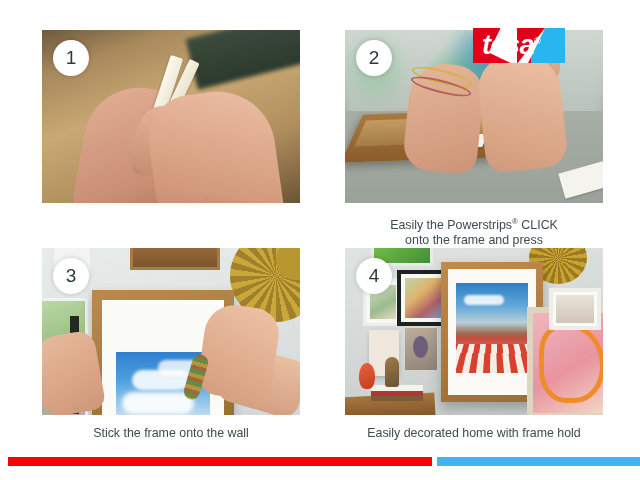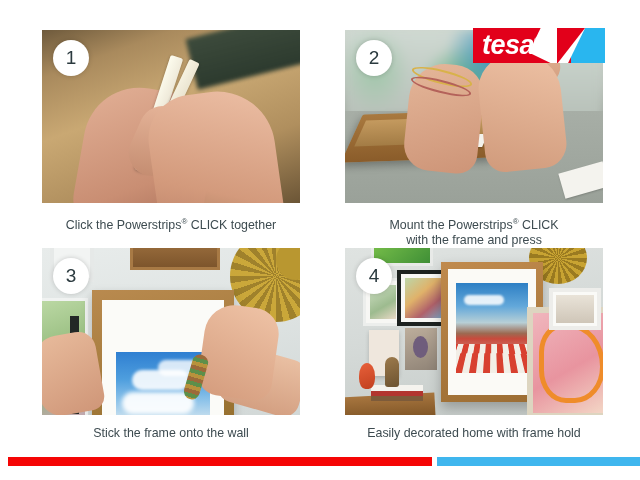--- a/index.html
+++ b/index.html
@@ -71,21 +71,21 @@
     line-height: 15px;
     font-family: "Liberation Sans", sans-serif;
   }
   .caption sup { font-size: 8px; vertical-align: super; }
 
   
   .logo {
     position: absolute;
     left: 473px;
     top: 28px;
-    width: 132px;
+    width: 92px;
     height: 35px;
     z-index: 20;
     overflow: hidden;
   }
   .logo-red {
     position: absolute;
     inset: 0;
     background: #e2001a;
   }
   .logo-swoosh-blue {
@@ -522,23 +522,20 @@
           <div class="s1-tablelip"></div>
           <div class="s1-dark"></div>
           <div class="s1-hand-l"></div>
           <div class="s1-strip-a"></div>
           <div class="s1-strip-b"></div>
           <div class="s1-thumb"></div>
           <div class="s1-hand-r"></div>
         </div>
         <div class="badge">1</div>
       </div>
-      <div class="caption">
-        <span>Click the Powerstrips</span><sup>®</sup><span> CLICK together</span>
-      </div>
     </div>
 
     <div class="step step-2">
       <div class="photo">
         <div class="scene">
           <div class="s2-bg"></div>
           <div class="s2-blur-top"></div>
           <div class="s2-table"></div>
           <div class="s2-frame">
             <div class="s2-frame-in"></div>
@@ -547,22 +544,22 @@
           <div class="s2-arm"></div>
           <div class="s2-hand-l"></div>
           <div class="s2-hand-r"></div>
           <div class="s2-bracelet"></div>
           <div class="s2-bracelet2"></div>
           <div class="s2-paper"></div>
         </div>
         <div class="badge">2</div>
       </div>
       <div class="caption">
-        <span>Mount the Powerstrips</span><sup>®</sup><span> CLICK</span><br>
-        <span>with the frame and press</span>
+        <span>Easily the Powerstrips</span><sup>®</sup><span> CLICK</span><br>
+        <span>onto the frame and press</span>
       </div>
     </div>
 
     <div class="step step-3">
       <div class="photo">
         <div class="scene">
           <div class="s3-bg"></div>
           <div class="s3-sun">
             <div class="s3-sun-c"></div>
           </div>

